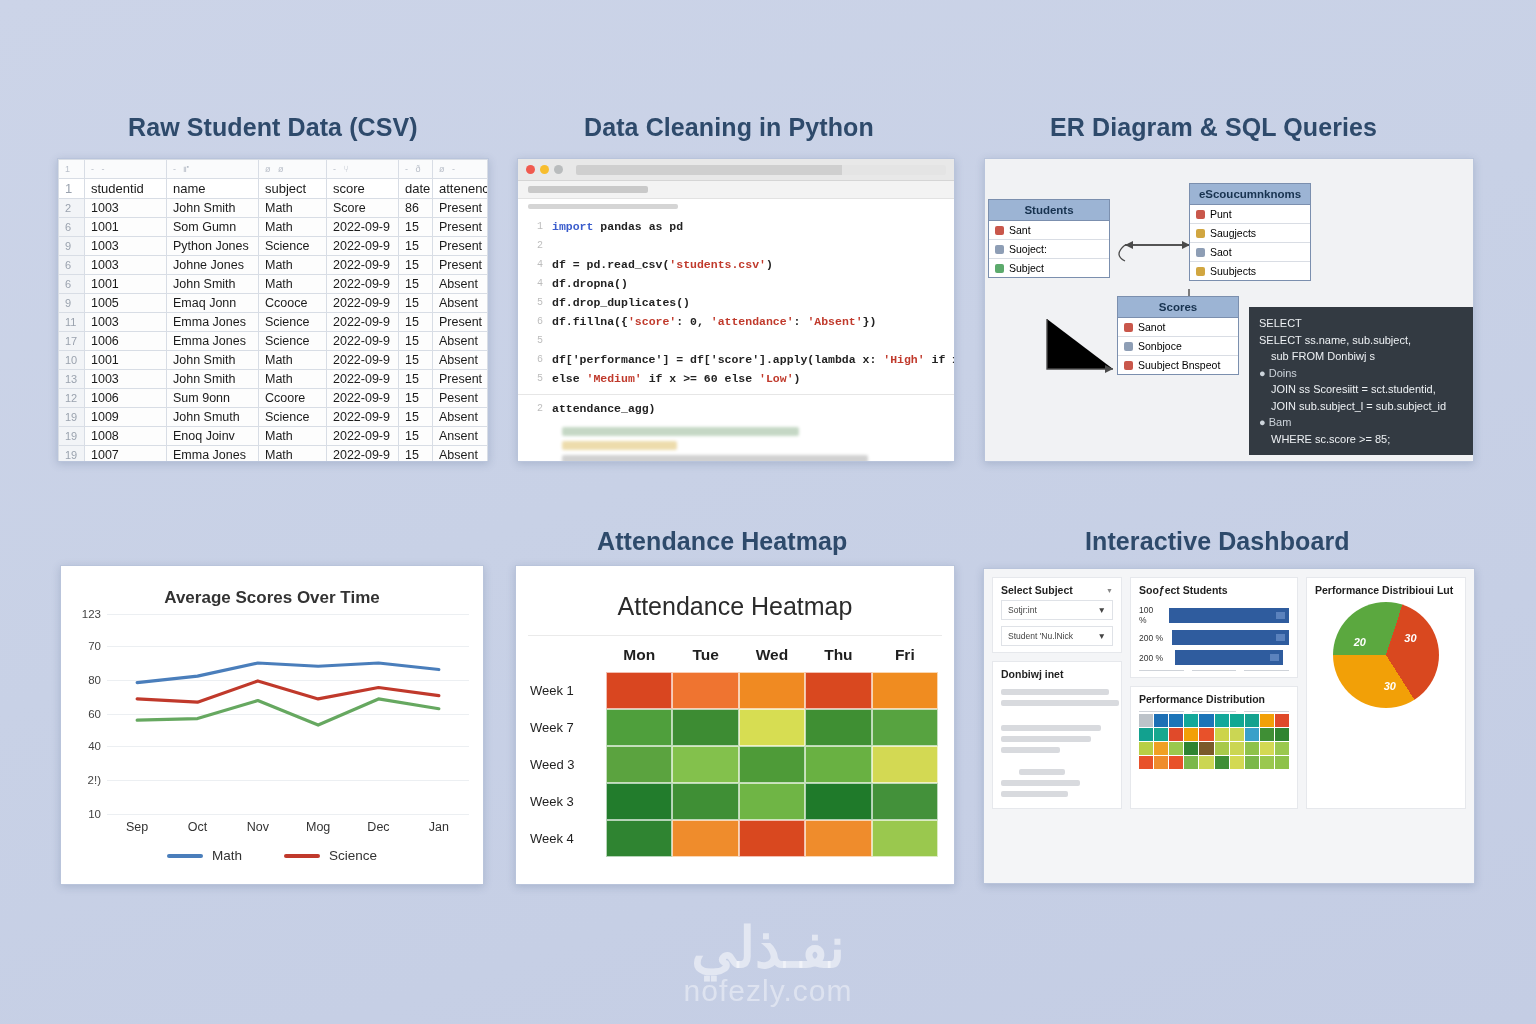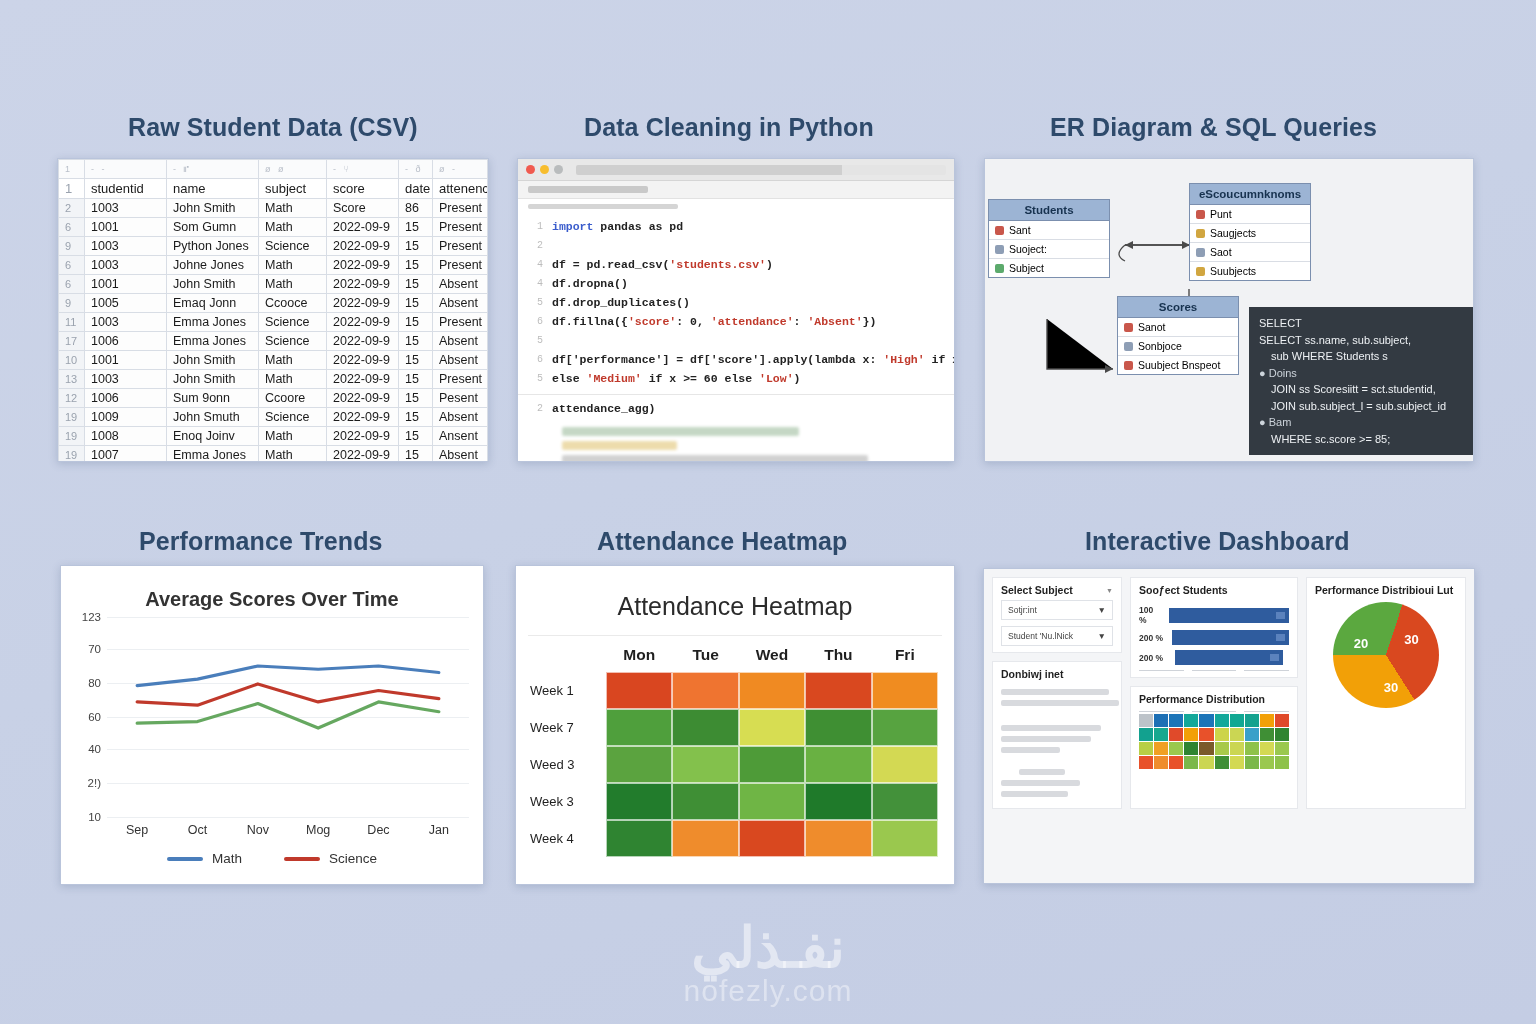--- a/index.html
+++ b/index.html
@@ -56,21 +56,21 @@
   .ent .row:last-child{border-bottom:none}
   .key { width:9px;height:9px;display:inline-block;flex:none; }
   .sql { position:absolute; left:264px; top:148px; width:226px; height:148px; background:#333a42; color:#eef1f4;
          font-size:11px; line-height:16.5px; padding:8px 10px; }
   .sql .ind{padding-left:12px;}
   .sql .bul{color:#cdd4db;}
   svg.er-lines{position:absolute;inset:0;}
 
   
   .lc { left:60px; top:565px; width:424px; height:320px; background:#fff; }
-  .lc h3 { margin:0; padding:22px 0 6px; text-align:center; font-size:20px; color:#333; font-weight:700; }
+  .lc h3 { margin:0; padding:22px 0 6px; text-align:center; font-size:17px; color:#333; font-weight:700; }
   .lc-body { position:relative; height:200px; margin:0 14px 0 46px; }
   .ylab { position:absolute; left:-44px; font-size:11.5px; color:#444; width:38px; text-align:right; transform:translateY(-50%); }
   .gl { position:absolute; left:0; right:0; height:1px; background:#eceff2; }
   .xlab-row{ display:flex; margin:6px 14px 0 46px; }
   .xlab{ flex:1; text-align:center; font-size:12.5px; color:#333; }
   .legend{ display:flex; justify-content:center; gap:42px; margin-top:14px; align-items:center;}
   .legend .it{display:flex;align-items:center;gap:9px;font-size:13.5px;color:#333;}
   .legend .sw{width:36px;height:4px;border-radius:2px;display:inline-block}
 
   
@@ -84,44 +84,43 @@
 
   
   .db { left:983px; top:568px; width:492px; height:316px; background:#f4f5f7; }
   .db-head{ background:#2e5180; color:#fff; font-size:16.5px; font-weight:700; padding:10px 14px; }
   .card{ background:#fff; border:1px solid #e6e8ec; }
   .ctitle{ font-size:10.5px; font-weight:700; color:#1f1f1f; padding:6px 8px 4px; }
   .selbox{ border:1px solid #dfe2e7; margin:0 8px 6px; padding:4px 6px; font-size:8.5px; color:#444;
            display:flex; justify-content:space-between; align-items:center; }
   .gline{ height:6px; background:#d8dade; border-radius:2px; margin:5px 8px; }
   .bar-row{ display:flex; align-items:center; gap:6px; margin:5px 8px; }
-  .bar-lab{ font-size:8.5px; font-weight:700; color:#333; width:30px; }
+  .bar-lab{ font-size:8.5px; font-weight:400; color:#333; width:30px; }
   .bar{ height:15px; background:#2f5c9e; position:relative; }
   .bar::after{ content:""; position:absolute; right:4px; top:4px; width:9px; height:7px; background:#5b82bd; }
   .pie{ width:106px;height:106px;border-radius:50%; margin:2px auto 0; position:relative; }
-  .pie span{position:absolute;color:#fff;font-size:13px;font-weight:700;}
+  .pie span{position:absolute;color:#fff;font-size:11px;font-weight:700;font-style:italic;}
   .mini{ display:grid; grid-template-columns:repeat(10,1fr); gap:1px; margin:2px 8px 6px; }
   .mini div{ height:13px; }
   .mini-hdr{ display:flex; gap:8px; margin:2px 8px; }
   .mini-hdr i{ display:block; height:1px; background:#cfd3d9; flex:1; }
 
   
   .wm{ position:absolute; left:0; right:0; top:915px; text-align:center; pointer-events:none; }
   .wm .ar{ font-size:56px; color:rgba(255,255,255,.50); font-weight:700; letter-spacing:2px; }
   .wm .en{ font-size:30px; color:rgba(255,255,255,.42); letter-spacing:1px; margin-top:-6px;}
 </style>
 </head>
 <body>
 
 <div class="grid">
 
   <div class="sec-title" style="left:128px;top:113px">Raw Student Data (CSV)</div>
   <div class="sec-title" style="left:584px;top:113px">Data Cleaning in Python</div>
   <div class="sec-title" style="left:1050px;top:113px">ER Diagram &amp; SQL Queries</div>
-  <div class="sec-title" style="left:139px;top:527px">Performance Trends</div>
   <div class="sec-title" style="left:597px;top:527px">Attendance Heatmap</div>
   <div class="sec-title" style="left:1085px;top:527px">Interactive Dashboard</div>
 
   <div class="panel csv">
     <table class="csv-t">
       <colgroup>
           <col class="rn">
           <col class="c1">
           <col class="c2">
           <col class="c3">
@@ -404,21 +403,21 @@
           <div class="row">
             <span class="key" style="background:#c0392b;border-radius:2px;opacity:.85"></span>
             <span>Suubject Bnspeot</span>
           </div>
         </div>
       </div>
     <div class="sql">
       <div id="sql-lines">
           <div class="">SELECT</div>
           <div class="">SELECT ss.name, sub.subject,</div>
-          <div class="ind">sub WHERE Students s</div>
+          <div class="ind">sub FROM Donbiwj s</div>
           <div class="bul">● Doins</div>
           <div class="ind">JOIN ss Scoresiitt = sct.studentid,</div>
           <div class="ind">JOIN sub.subject_l = sub.subject_id</div>
           <div class="bul">● Bam</div>
           <div class="ind">WHERE sc.score &gt;= 85;</div>
         </div>
     </div>
   </div>
 
   <div class="panel lc">

